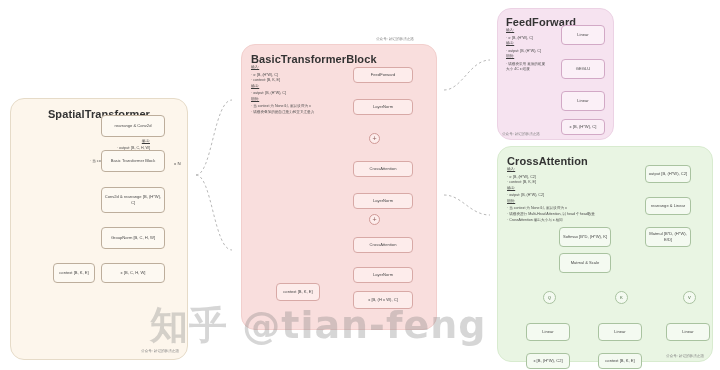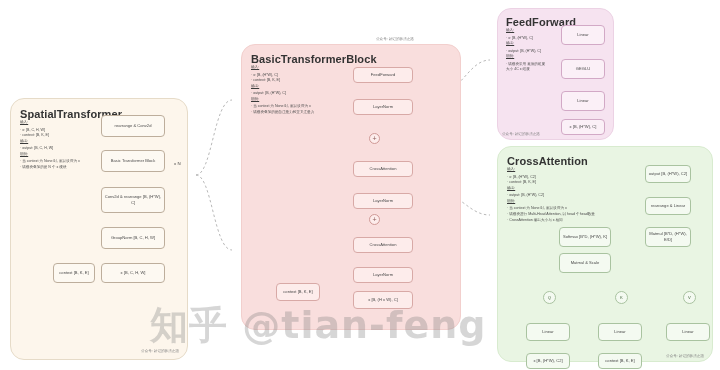--- a/index.html
+++ b/index.html
@@ -18,21 +18,21 @@
     display:flex;flex-direction:column;align-items:center;justify-content:center;
     font-size:4.1px;line-height:1.35;text-align:center;color:#4a4a4a;padding:1px 2px;
   }
   .node span{display:block;}
 
   
   #p-spatial{left:10px;top:98px;width:178px;height:262px;background:#fdf6ec;border:1px solid #e6dbc8;}
   #p-spatial .node{border-color:#bdae9c;background:#fdf9f2;}
 
   
-  #p-btb{left:241px;top:44px;width:220px;height:286px;background:#f9dedd;border:1px solid #f2cfcd;}
+  #p-btb{left:241px;top:44px;width:196px;height:286px;background:#f9dedd;border:1px solid #f2cfcd;}
   #p-btb .node{border-color:#d8a9a6;background:#fdeceb;}
   #p-btb .plus{
     position:absolute;width:9px;height:9px;border-radius:50%;border:0.7px solid #d09a97;
     background:#fdeceb;display:flex;align-items:center;justify-content:center;
     font-size:7px;line-height:1;color:#8a5d5a;
   }
 
   
   #p-ff{left:497px;top:8px;width:117px;height:132px;background:#f6e3f0;border:1px solid #ecd2e4;}
   #p-ff .node{border-color:#d2a9c6;background:#fbf0f7;}
@@ -130,21 +130,21 @@
     <path d="M620,322 L620,308" marker-end="url(#ahg)"></path>
     <path d="M688,322 L688,308"></path>
     <path d="M688,296 L688,238 L660,238" marker-end="url(#ahg)"></path>
     <path d="M548,352 L548,342" marker-end="url(#ahg)"></path>
     <path d="M620,352 L620,342" marker-end="url(#ahg)"></path>
     <path d="M688,352 L688,342" marker-end="url(#ahg)"></path>
   </g>
 </svg>
 
 <div class="panel" id="p-spatial">
-  <div style="position:absolute;left:9px;top:9px;width:130px;">
+  <div style="position:absolute;left:9px;top:9px;width:130px;text-align:right;">
     <div class="panel-title">SpatialTransformer</div>
     <div class="note-h">输入:</div>
     <div class="notes">· x: [B, C, H, W]
 · context: [B, K, E]</div>
     <div class="note-h">输出:</div>
     <div class="notes">· output: [B, C, H, W]</div>
     <div class="note-h">说明:</div>
     <div class="notes">· 当 context 为 None 时, 默认设置为 x
 · 该模块叠加的是 N 个 x 模块</div>
   </div>

